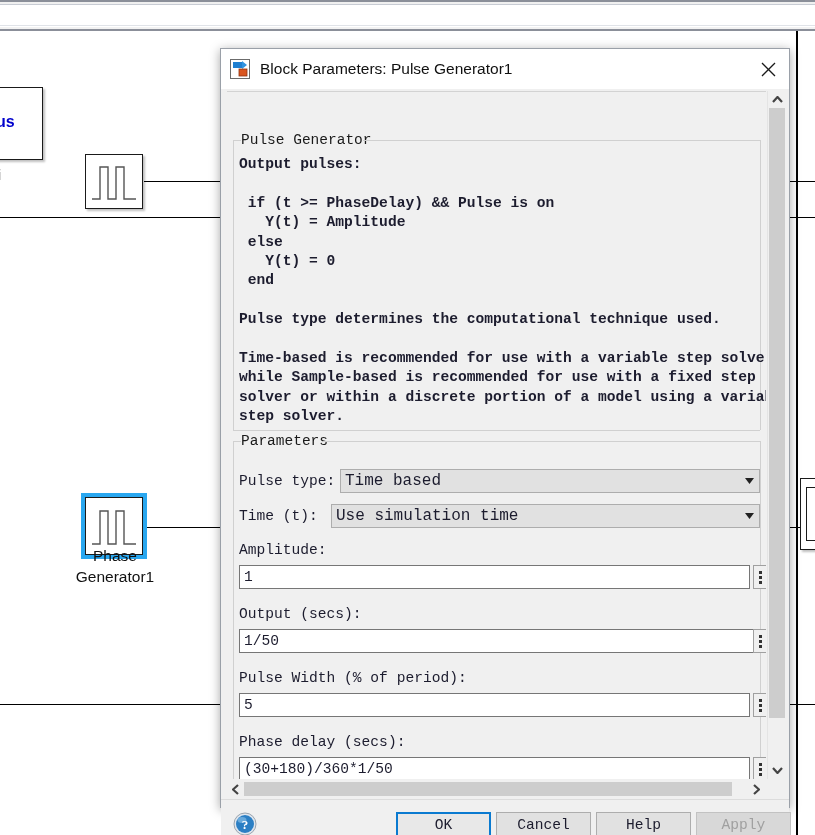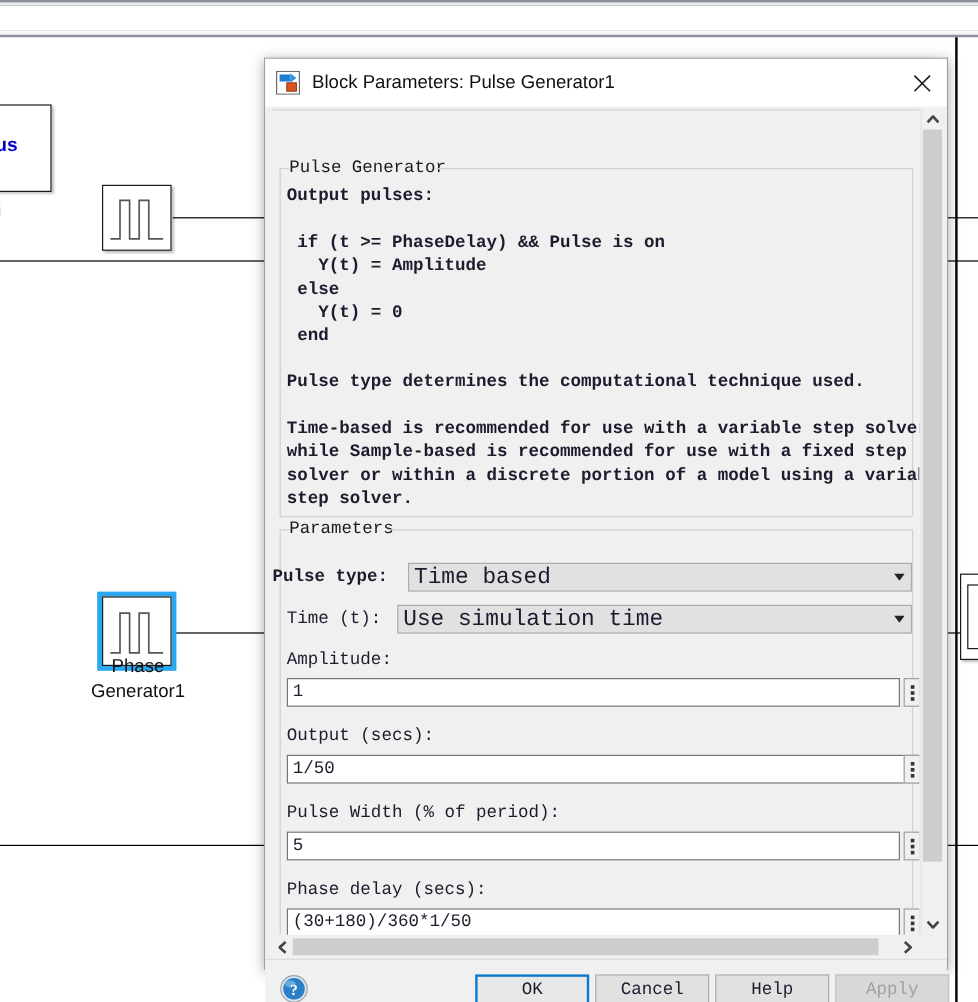--- a/index.html
+++ b/index.html
@@ -198,21 +198,21 @@
     background: #e1e1e1;
     border: 1px solid #adadad;
     box-sizing: border-box;
     display: flex;
     align-items: center;
   }
   .combo-text {
     flex: 1 1 auto;
     padding-left: 4px;
     font-family: "Liberation Mono", monospace;
-    font-size: 19px;
+    font-size: 16px;
     color: #1c1c2e;
     white-space: pre;
     overflow: hidden;
   }
   .combo-arrow {
     flex: 0 0 auto;
     width: 20px;
     display: flex; align-items: center; justify-content: center;
   }
 
@@ -433,21 +433,21 @@
 while Sample-based is recommended for use with a fixed step
 solver or within a discrete portion of a model using a variable
 step solver.</div>
 
         <div class="group-title" style="left:10px; top:341px;">Parameters</div>
         <div class="group-line" style="left:6px; top:349px; width:8px;"></div>
         <div class="group-line" style="left:96px; top:349px; width:437px;"></div>
         <div class="group-edge-l" style="left:6px; top:349px; height:345px;"></div>
         <div class="group-edge-r" style="left:533px; top:349px; height:345px;"></div>
 
-        <div class="field-label" style="left:0; top:381px;font-weight:bold;">Pulse type:</div>
+        <div class="field-label" style="left:12px; top:381px;">Pulse type:</div>
         <div class="combo" style="left:113px; top:377px; width:420px;">
           <div class="combo-text">Time based</div>
           <div class="combo-arrow">
             <svg width="9" height="6" viewBox="0 0 9 6">
                 <polygon points="0,0 9,0 4.5,6" fill="#222"></polygon>
               </svg>
           </div>
         </div>
 
         <div class="field-label" style="left:12px; top:416px;">Time (t):</div>

